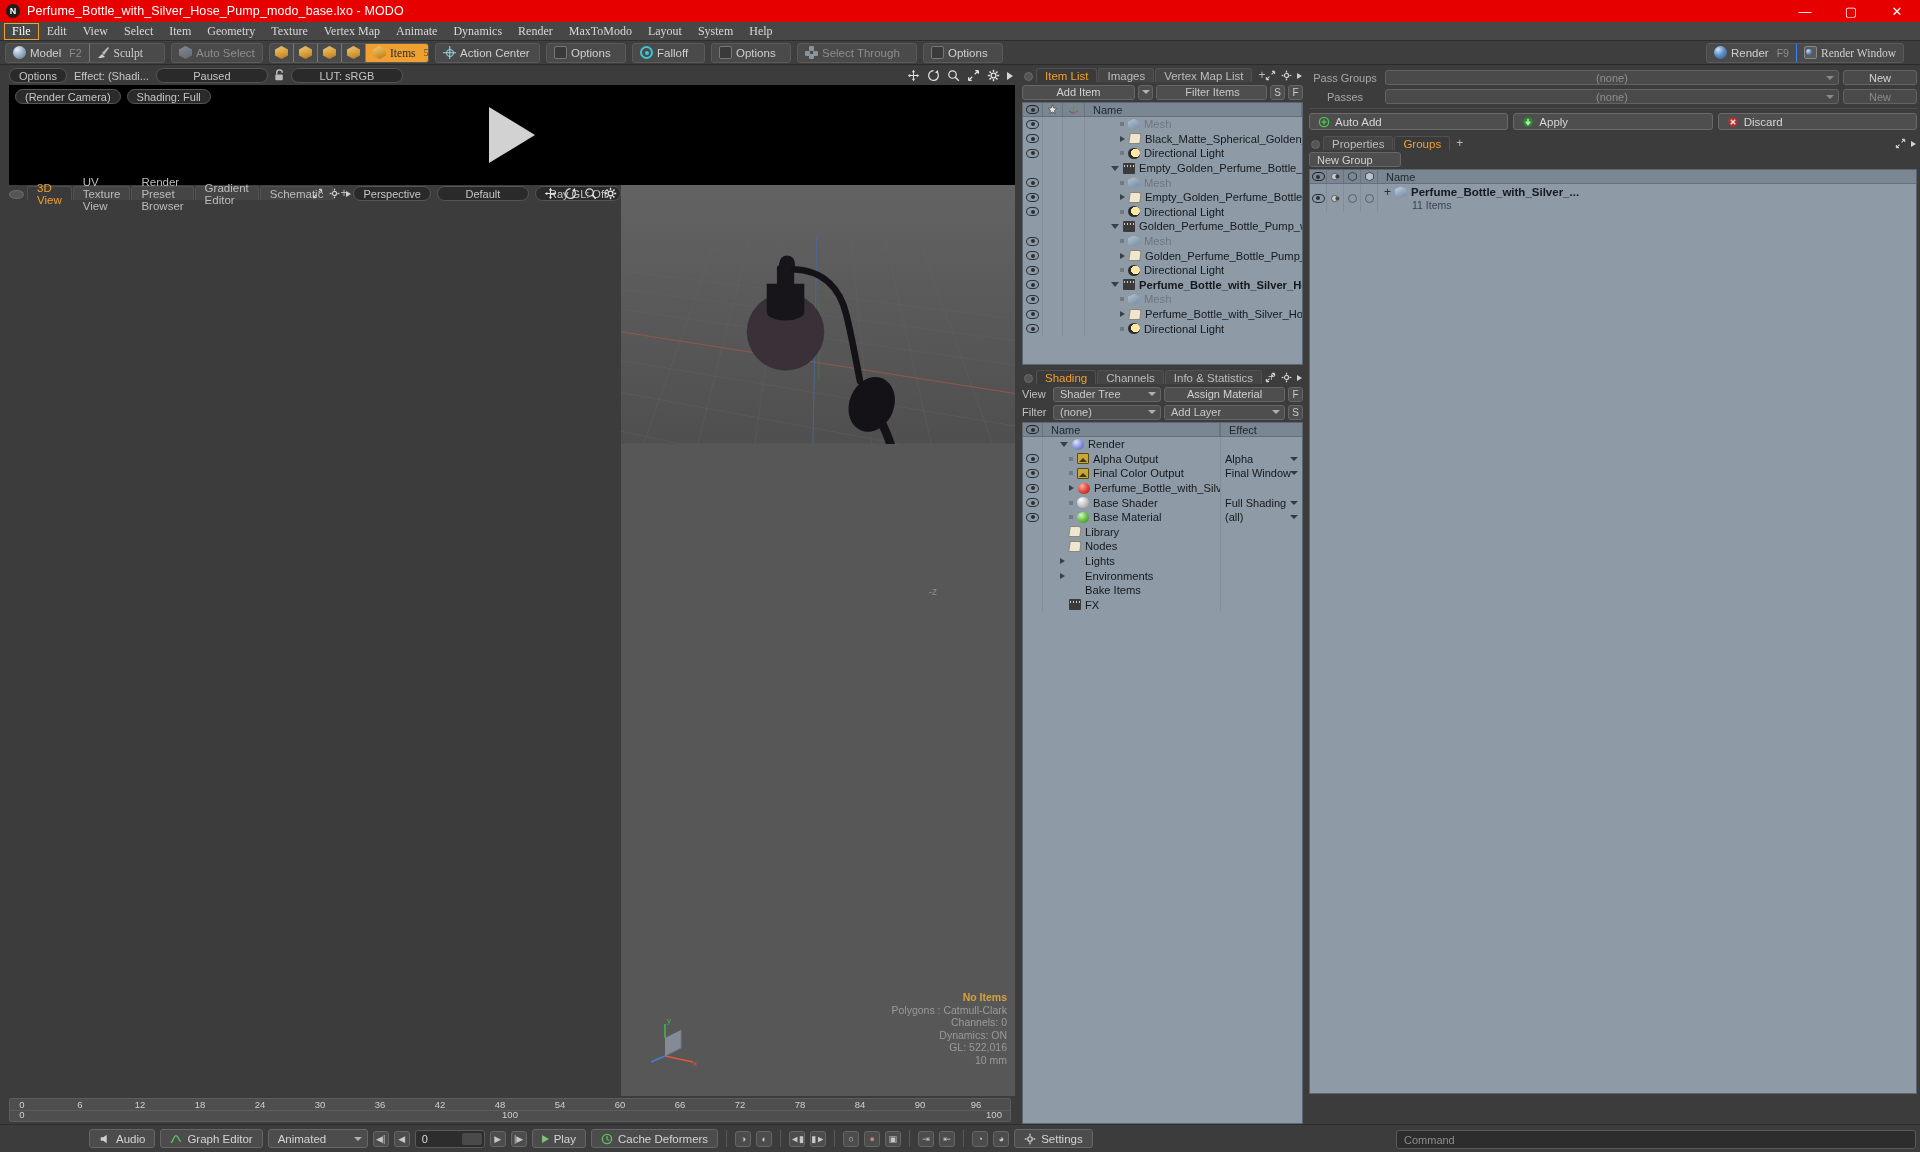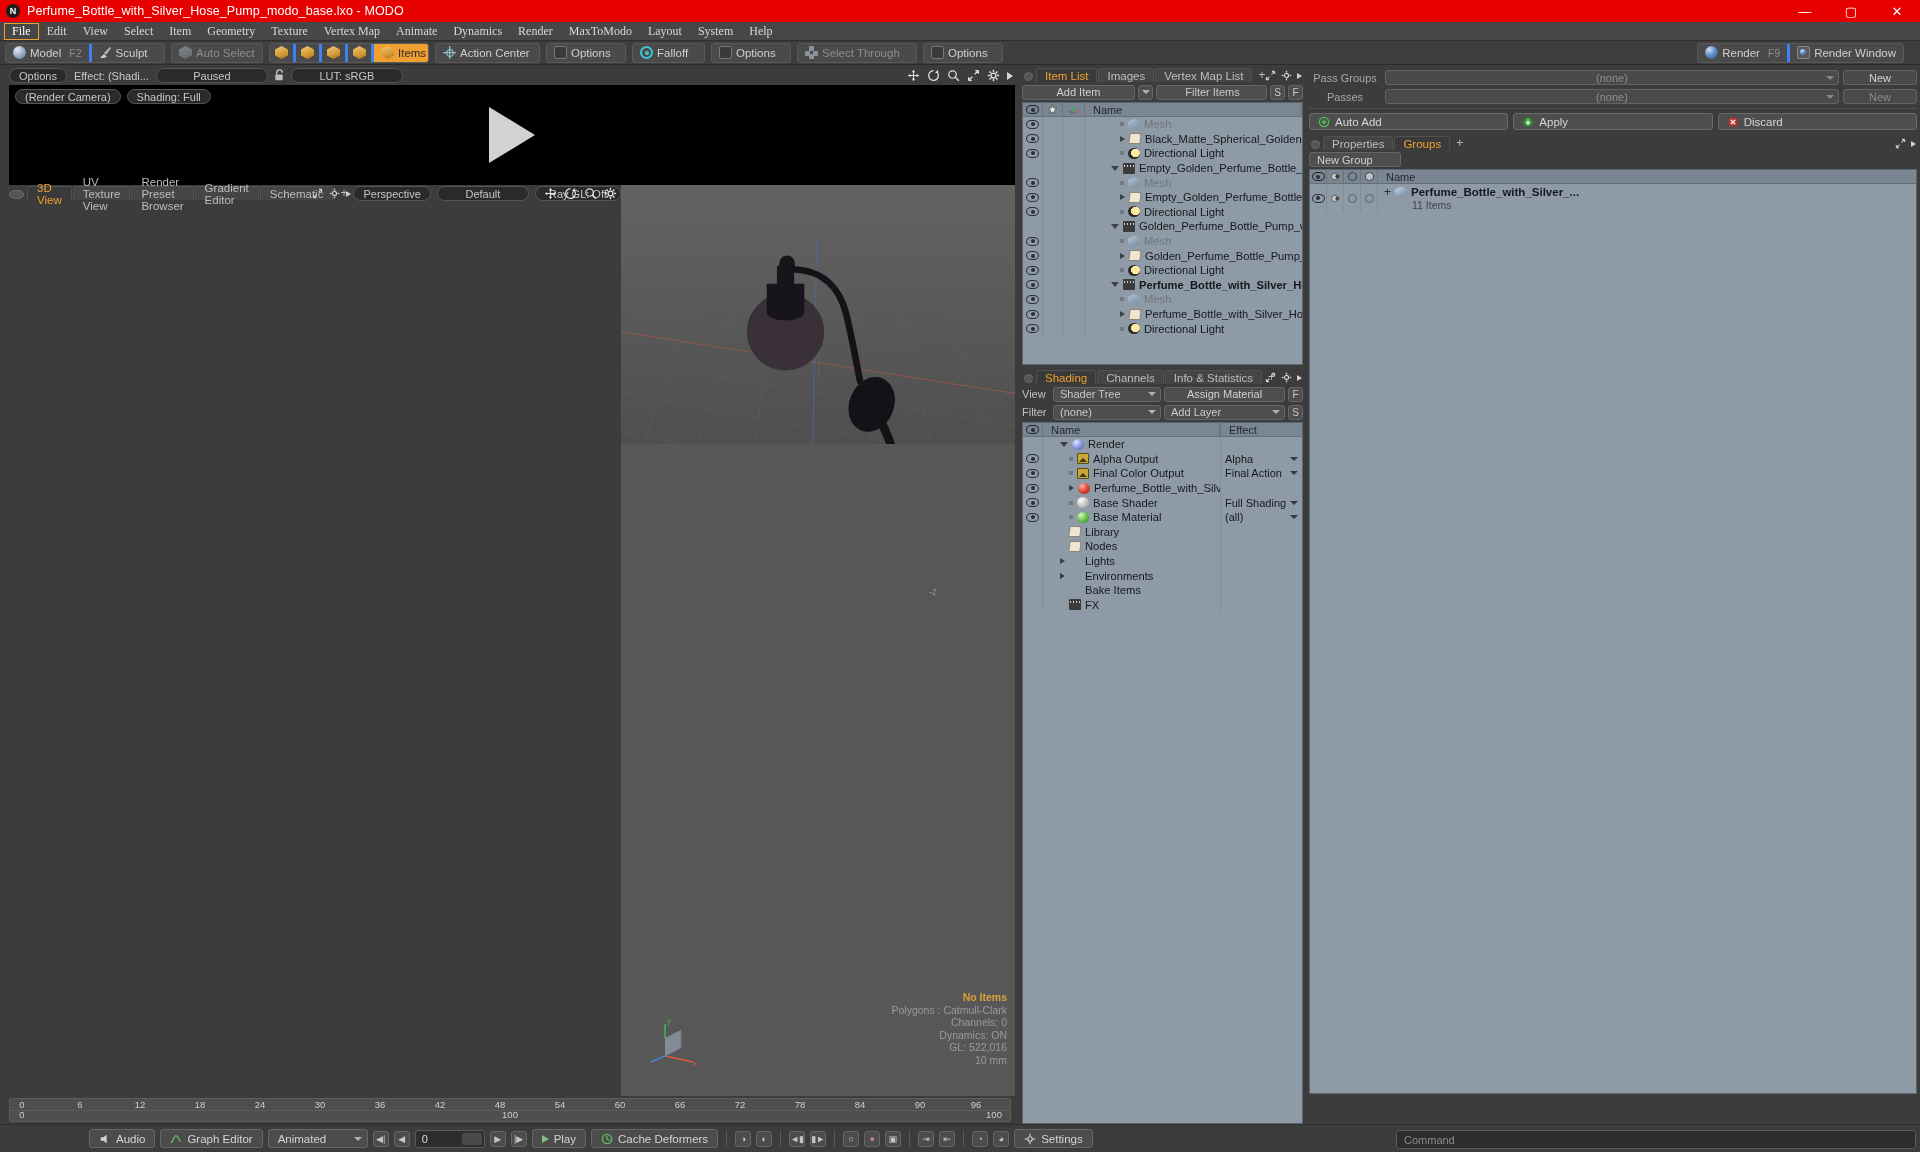--- a/index.html
+++ b/index.html
@@ -20,21 +20,21 @@
     border-bottom:1px solid #2e2e2e;font-family:Liberation Serif, serif;}
   .menubar span{padding:1px 8px;color:#d8d8d8;font-size:12px;line-height:15px;}
   .menubar span.active{background:#474747;border:1px solid #f0a030;color:#fff;padding:0px 7px;}
 
   
   .toolbar{height:24px;background:#3e3e3e;display:flex;align-items:center;flex:0 0 24px;
     border-bottom:1px solid #2b2b2b;padding:0 2px;gap:0;}
   .tgrp{display:flex;align-items:center;height:20px;background:#4a4a4a;border:1px solid #5a5a5a;border-radius:3px;
     margin:0 3px;overflow:hidden;}
   .tbtn{display:flex;align-items:center;gap:4px;padding:0 7px;height:100%;color:#cfcfcf;font-size:11.5px;white-space:nowrap;}
-  .tbtn.sep{border-left:3px solid #3b82f6;}
+  .tbtn.sep{border-left:1px solid #3b82f6;font-family:Liberation Serif, serif;}
   .tbtn.on{background:#f0a030;color:#2a2a2a;}
   .tbtn.dim{color:#8d8d8d;}
   .tbtn .kk{color:#8d8d8d;font-size:10.5px;margin-left:4px;}
   .ic{width:13px;height:13px;display:inline-block;flex:0 0 13px;}
   .sph{border-radius:50%;background:radial-gradient(circle at 32% 28%,#e7eef6,#9fb4c9 45%,#5d7288);}
   .sph-b{border-radius:50%;background:radial-gradient(circle at 32% 28%,#cfe2f7,#5f8fc8 45%,#2f4f78);}
   .cube{background:linear-gradient(160deg,#cfd9e4 0%,#9fb0c2 50%,#7e8d9d 100%);clip-path:polygon(50% 0,100% 26%,100% 74%,50% 100%,0 74%,0 26%);}
   .cube-o{background:linear-gradient(160deg,#f2c97a 0%,#d59a34 60%,#a7741f 100%);clip-path:polygon(50% 0,100% 26%,100% 74%,50% 100%,0 74%,0 26%);}
   .sqr{background:#3a3a3a;border:1px solid #777;border-radius:2px;}
   .ring{border:2px solid #3cc6d6;border-radius:50%;position:relative;}
@@ -918,21 +918,21 @@
                       <i></i>
                     </span>
                   </div>
                   <div class="nm">
                     <span style="width:18px;flex:0 0 18px"></span>
                     <span class="dotm"></span>
                     <span class="ico ic-img"></span>
                     <span>Final Color Output</span>
                   </div>
                   <div class="effcol">
-                    <span>Final Action</span>
+                    <span>Final Window</span>
                     <span class="car"></span>
                   </div>
                 </div>
                 <div class="trow">
                   <div class="eyec">
                     <span class="eye">
                       <i></i>
                     </span>
                   </div>
                   <div class="nm">

